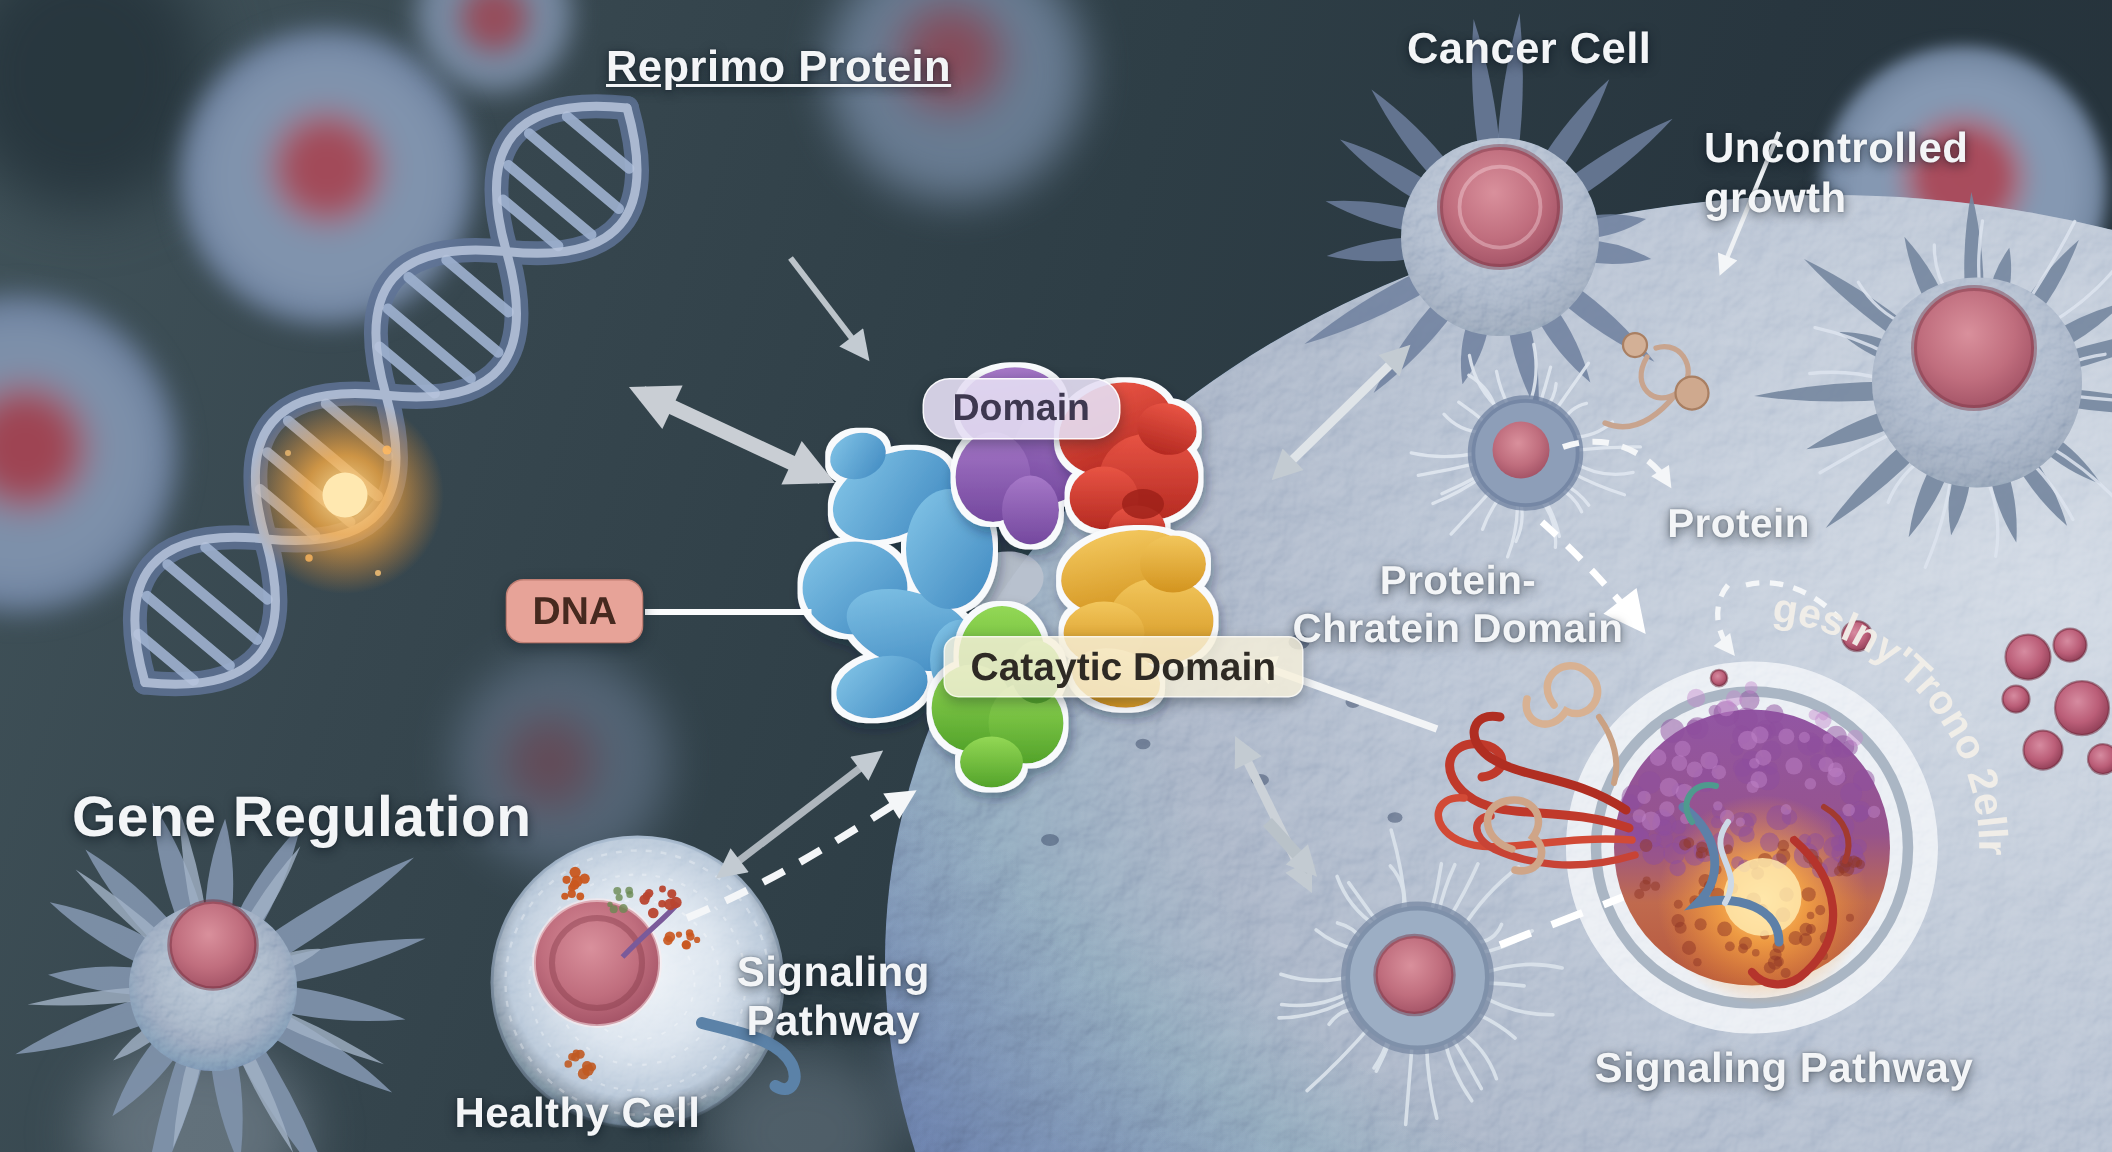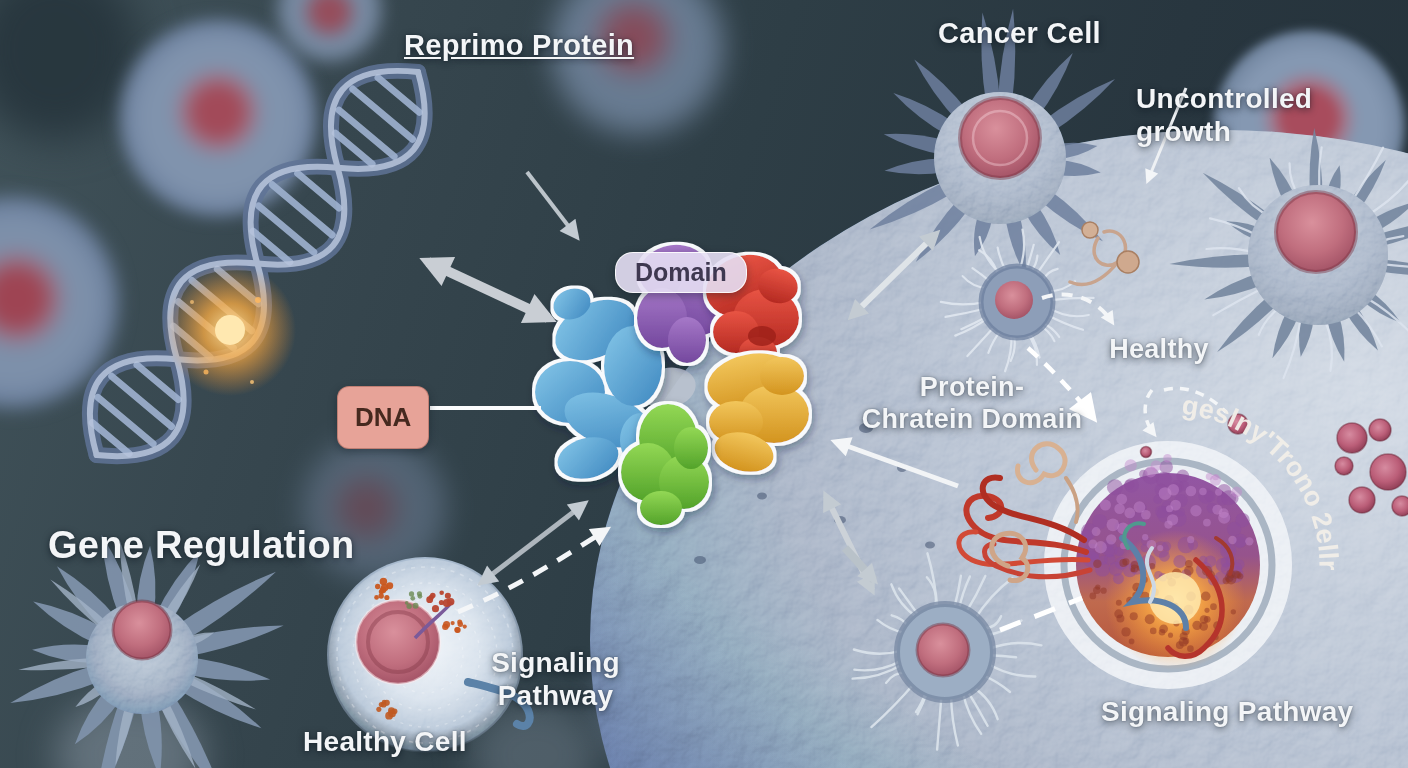--- a/index.html
+++ b/index.html
@@ -759,25 +759,26 @@
 
   <div class="lbl" style="left:404px;top:28px;font-size:29px;text-decoration:underline;">Reprimo Protein</div>
   <div class="lbl" style="left:938px;top:16px;font-size:29px;">Cancer Cell</div>
   <div class="lbl" style="left:1136px;top:46px;font-size:28px;margin-top:36px;">Uncontrolled growth</div>
   <div class="lbl" style="left:48px;top:491px;font-size:38px;margin-top:32px;">Gene Regulation</div>
   <div class="lbl c" style="left:846px;top:372px;width:252px;font-size:27px;">
     <span>Protein-</span>
     <span>Chratein Domain</span>
   </div>
   <div class="lbl c" style="left:1070px;top:334px;width:178px;font-size:27px;">
-    <span>Healthy</span>
+    <span>Protein</span>
   </div>
-  <div class="lbl c" style="left:473px;top:646px;width:165px;font-size:28px;">
+  <div class="lbl c" style="left:473px;top:631px;width:165px;font-size:28px;">
     <span>Signaling</span>
     <span>Pathway</span>
   </div>
   <div class="lbl" style="left:303px;top:712px;font-size:28px;margin-top:13px;">Healthy Cell</div>
-  <div class="lbl" style="left:1063px;top:695px;font-size:28px;margin-left:38px;">Signaling Pathway</div>
+  <div class="lbl" style="left:1063px;top:695px;font-size:28px;">Signaling Pathway</div>
 
   <div class="pill" style="left:615px;top:252px;padding:5px 19px;font-size:25px;color:#3e3850;background:rgba(228,222,243,.9);border:1.5px solid rgba(255,255,255,.85);border-radius:18px;">Domain</div>
-  <div class="pill" style="left:337px;top:386px;padding:15px 17px;font-size:26px;color:#46291f;background:#e7a398;border:1px solid rgba(120,60,50,.35);border-radius:12px;">DNA</div>
+  <div class="pill" style="left:629px;top:424px;padding:4px 17px;font-size:26px;color:#2e2a24;background:rgba(247,240,218,.82);border:1px solid rgba(255,255,255,.6);border-radius:10px;">Cataytic Domain</div>
+  <div class="pill" style="left:337px;top:386px;padding:5px 17px;font-size:26px;color:#46291f;background:#e7a398;border:1px solid rgba(120,60,50,.35);border-radius:12px;">DNA</div>
 
 </div>
 
 </body></html>

